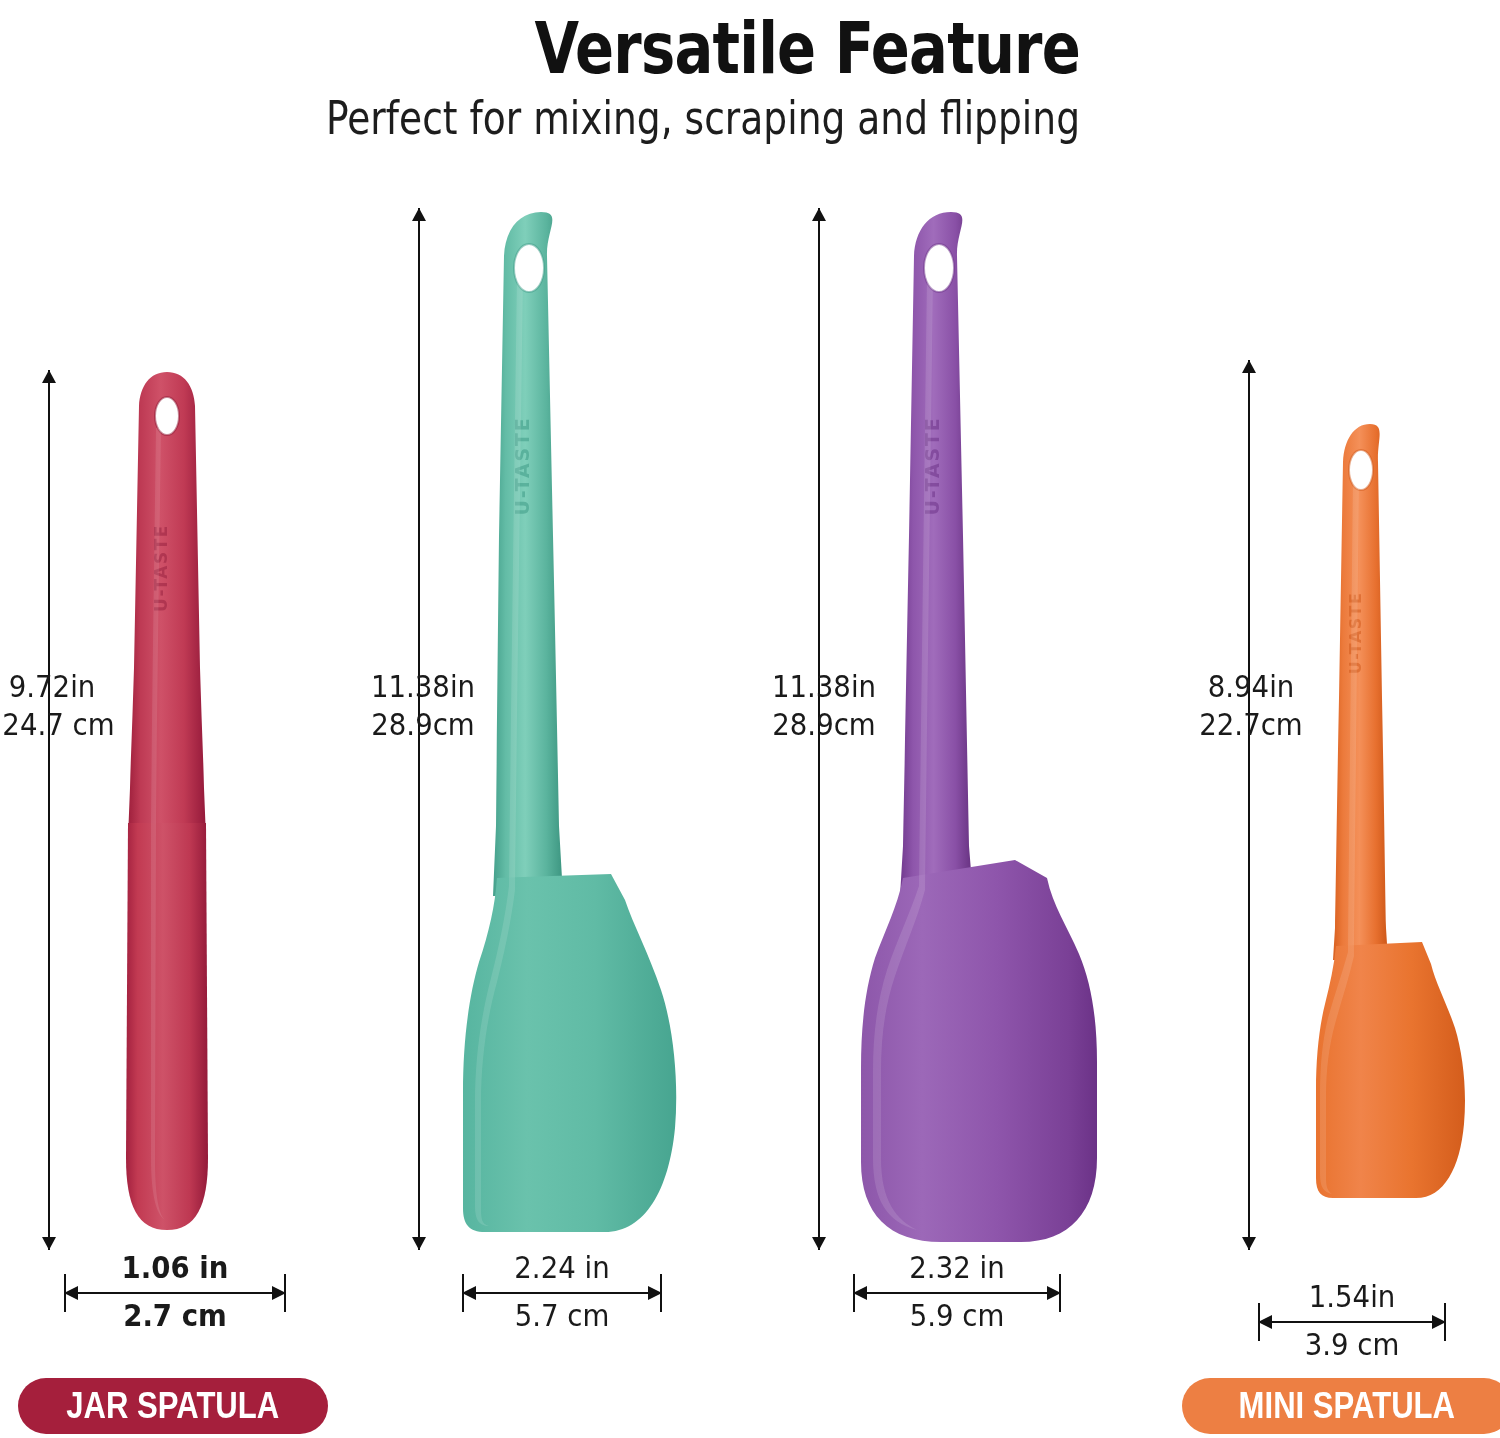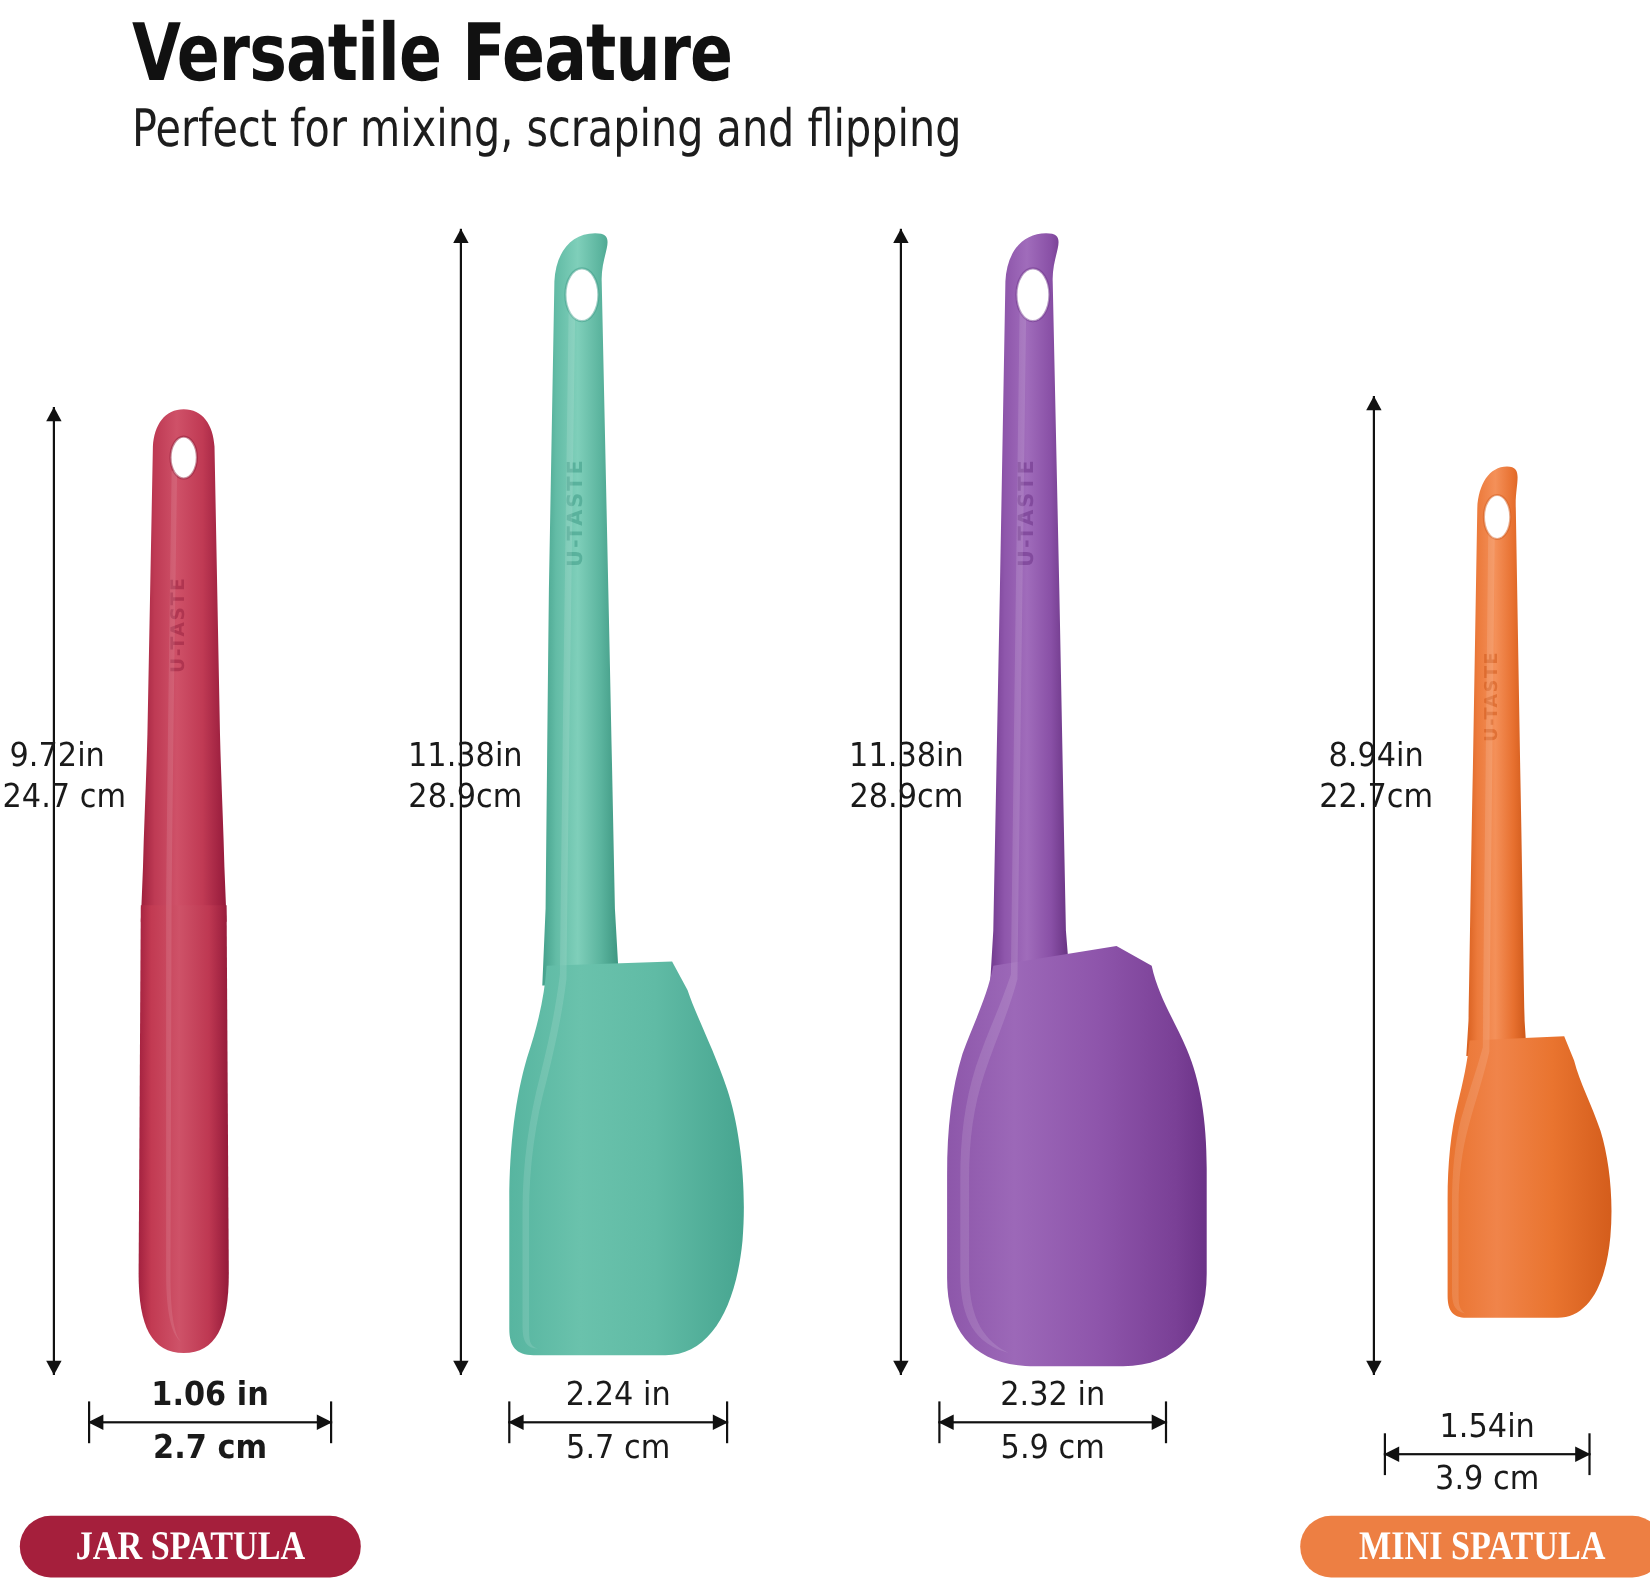--- a/index.html
+++ b/index.html
@@ -15,21 +15,21 @@
     width: 1500px;
     height: 1438px;
     background: #ffffff;
   }
 
   
   #header {
     position: absolute;
     top: 0; left: 0;
     width: 1200px;
-    text-align: left;
+    text-align: right;
     padding-top: 6px;
   }
   #title {
     font-family: "DejaVu Sans", sans-serif;
     font-weight: bold;
     font-size: 72px;
     line-height: 84px;
     letter-spacing: -1px;
     color: #111111;
     transform: scaleX(0.80);
@@ -144,21 +144,21 @@
     left: 0;
     width: 1500px;
     height: 60px;
   }
   .pill {
     position: absolute;
     top: 0;
     height: 56px;
     border-radius: 28px;
     color: #ffffff;
-    font-family: Liberation Serif, serif;
+    font-family: Liberation Sans, sans-serif;
     font-weight: bold;
     font-size: 37px;
     line-height: 56px;
     text-align: center;
     letter-spacing: 0px;
   }
   .pill span {
     display: inline-block;
     transform: scaleX(0.84);
   }
@@ -213,21 +213,21 @@
 
         <ellipse cx="63" cy="48" rx="12" ry="19" fill="#ffffff"></ellipse>
         <ellipse cx="63" cy="48" rx="12" ry="19" fill="none" stroke="#8E1733" stroke-width="2" opacity="0.5"></ellipse>
 
         <text x="63" y="200" transform="rotate(-90 63 200)" text-anchor="middle" font-family="DejaVu Sans, sans-serif" font-size="17" font-weight="bold" letter-spacing="1.5" fill="#9A2341" opacity="0.55">U-TASTE</text>
 
         <path d="M52,60 C50,200 48,340 47,455 L47,790 C47,826 52,846 61,852 C54,846 51,824 51,790 L52,455 C53,340 55,200 57,60 Z" fill="#ffffff" opacity="0.10"></path>
       </svg>
     </div>
 
-    <div class="hdim" style="left:80px; top:1102px; width:222px;font-weight:bold;">
+    <div class="hdim" style="left:64px; top:1102px; width:222px;font-weight:bold;">
       <div class="cap l"></div>
       <div class="cap r"></div>
       <div class="arrow left"></div>
       <div class="arrow right"></div>
       <div class="hdim-label above">1.06 in</div>
       <div class="hdim-label below">2.7 cm</div>
     </div>
   </div>
 
   <div class="col" id="col-1">

